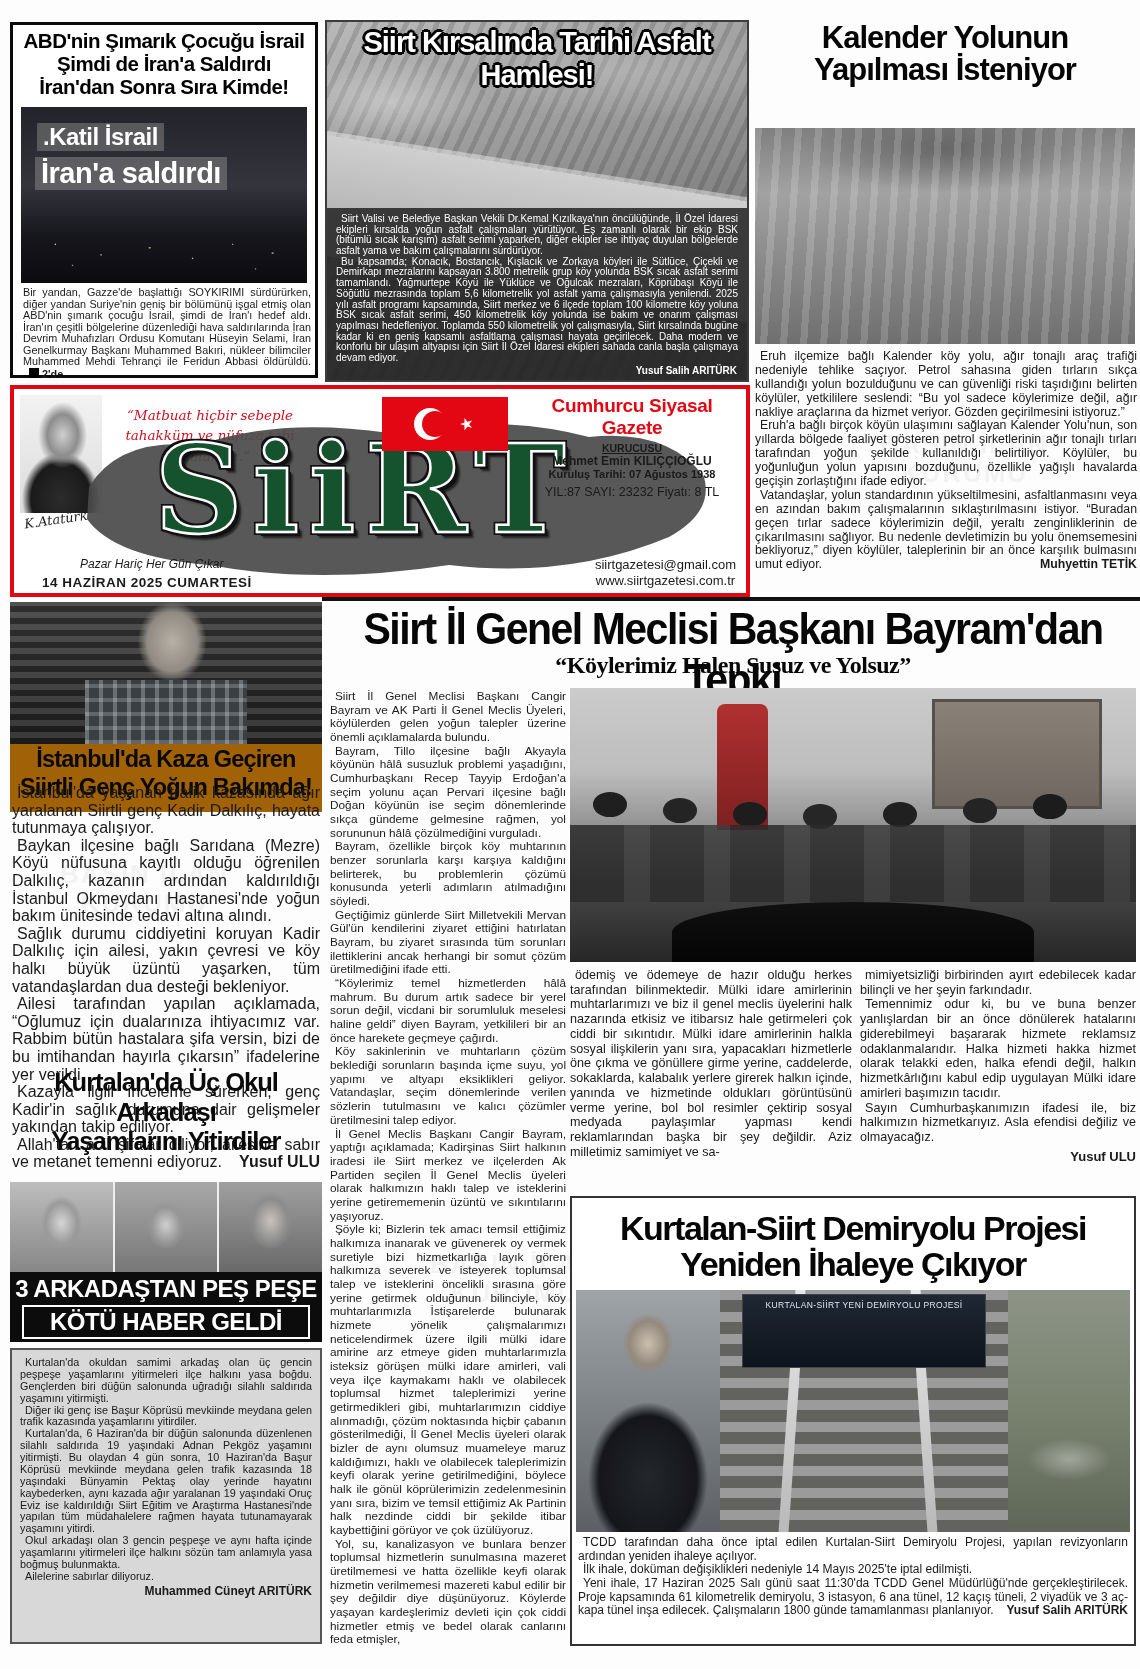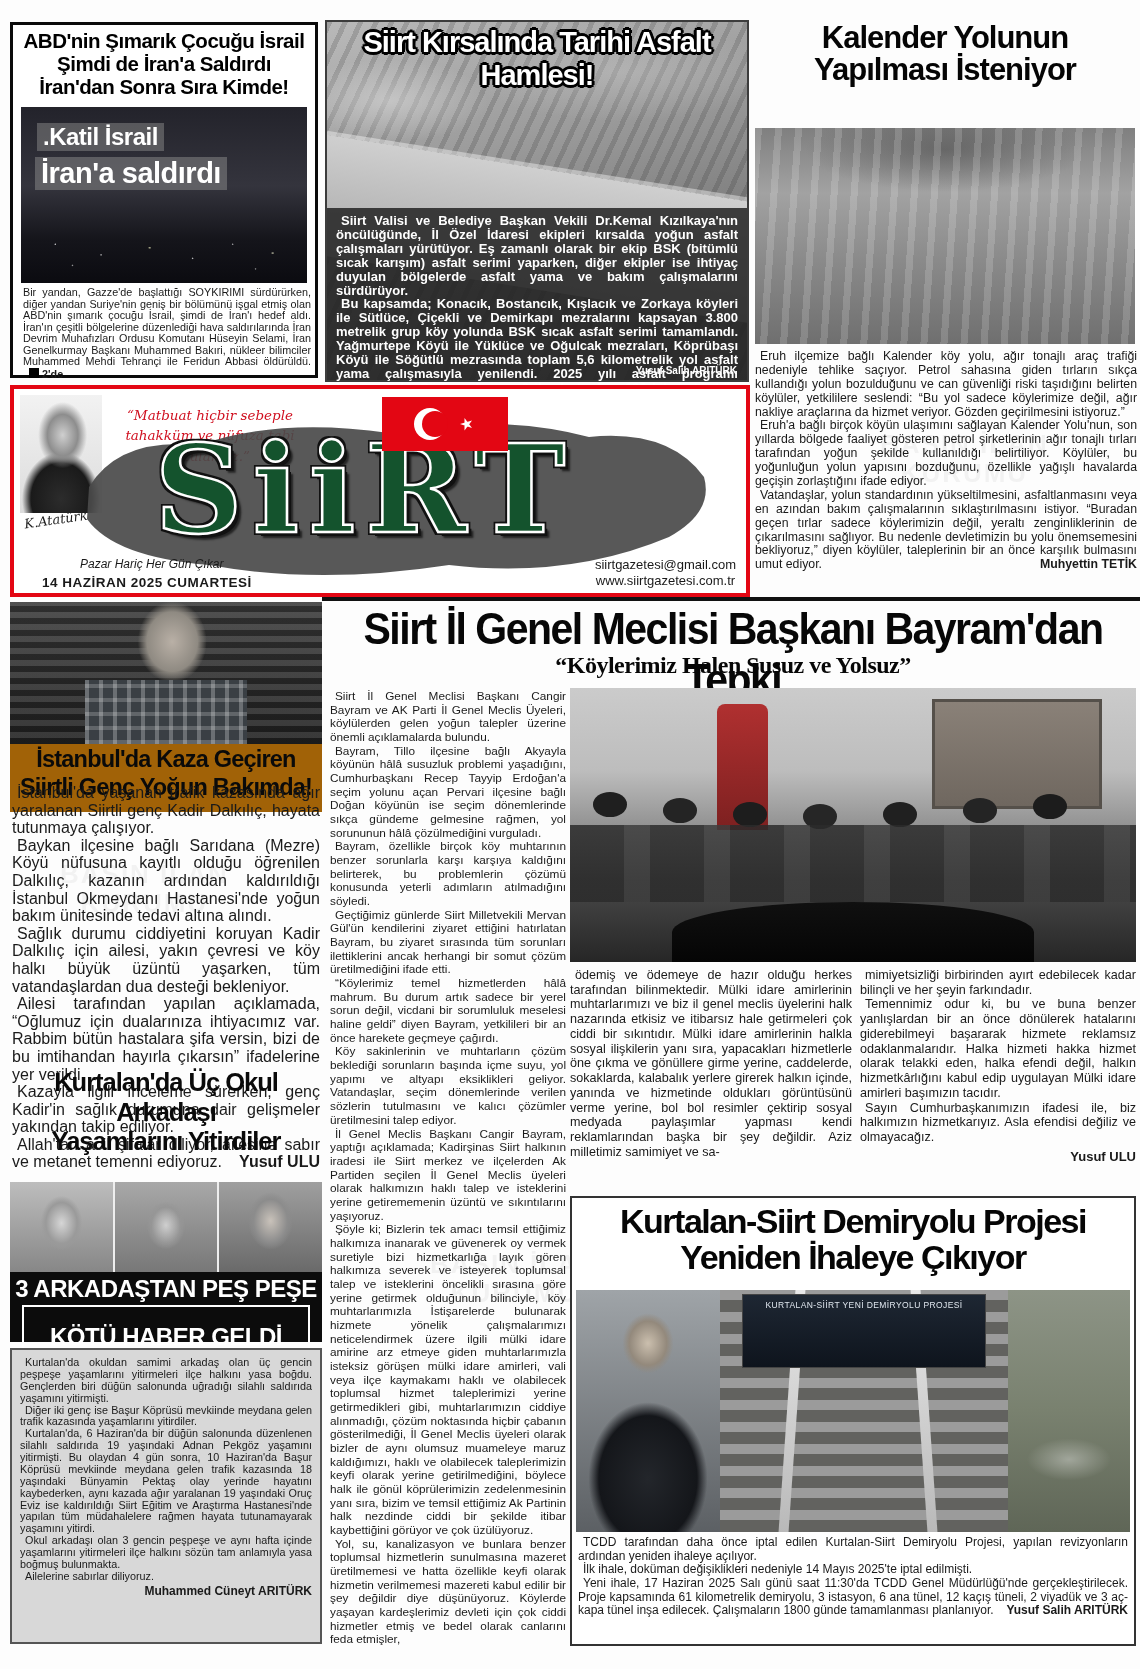--- a/index.html
+++ b/index.html
@@ -38,21 +38,21 @@
   .tm-photo { left:0; top:0; width:100%; height:100%;
     background:
       radial-gradient(140px 60px at 15% 22%, rgba(220,220,220,.55), transparent 70%),
       radial-gradient(220px 70px at 70% 14%, rgba(200,200,200,.4), transparent 70%),
       repeating-linear-gradient(115deg, rgba(40,40,40,.18) 0 5px, transparent 5px 14px),
       linear-gradient(165deg,#b9b9b9 0%, #9c9c9c 35%, #828282 60%, #6d6d6d 100%); }
   .tm-road { position:absolute; left:-30px; top:150px; width:520px; height:120px; background:linear-gradient(180deg,#cfcfcf,#a8a8a8); transform:rotate(9deg); box-shadow:0 -4px 0 rgba(255,255,255,.4); }
   .tm-head { position:absolute; left:0; right:0; top:4px; text-align:center; font-weight:bold; font-size:29px; letter-spacing:-1px; color:#fff;
     text-shadow:-2px -2px 0 #000, 2px -2px 0 #000, -2px 2px 0 #000, 2px 2px 0 #000, 0 3px 0 #000, 3px 0 0 #000, -3px 0 0 #000, 0 -3px 0 #000; }
   .tm-ov { position:absolute; left:0; right:0; bottom:0; height:172px; background:rgba(32,32,32,.84); color:#fff; padding:6px 9px 4px 9px; }
-  .tm-ov p { font-size:13px; line-height:1.07; font-weight:bold; text-align:justify; text-indent:5px; }
+  .tm-ov p { font-size:10px; line-height:1.07; font-weight:normal; text-align:justify; text-indent:5px; }
   .tm-byline { position:absolute; right:10px; bottom:4px; font-size:10px; font-weight:bold; color:#fff; }
 
   
   .tr-col { left:755px; top:22px; width:380px; }
   .tr-head { text-align:center; font-weight:bold; font-size:31px; line-height:1.04; letter-spacing:-1px; color:#050505; }
   .tr-photo { left:755px; top:128px; width:380px; height:216px;
     background:
       repeating-linear-gradient(94deg, rgba(255,255,255,.16) 0 7px, transparent 7px 20px),
       radial-gradient(200px 60px at 50% 10%, rgba(60,60,60,.45), transparent 70%),
       linear-gradient(180deg,#7f7f7f 0%, #a2a2a2 30%, #8b8b8b 60%, #6f6f6f 100%); }
@@ -101,21 +101,21 @@
   .ist-body { left:12px; top:784px; width:308px; height:250px; font-size:16px; line-height:1.1; }
   .ist-body p { text-indent:5px; }
   .fr-head { left:10px; top:1068px; width:312px; text-align:center; font-weight:bold; font-size:25.5px; line-height:1.16; letter-spacing:-1px; color:#0a0a0a; }
   .fr-photos { left:10px; top:1182px; width:312px; height:108px; display:flex; }
   .fr-photos .p { flex:1; position:relative; }
   .fr-photos .p1 { background: radial-gradient(26px 34px at 50% 38%, #d6d6d6 0%, #9a9a9a 60%, transparent 80%), linear-gradient(180deg,#bdbdbd,#7c7c7c); }
   .fr-photos .p2 { background: radial-gradient(24px 30px at 50% 40%, #cfcfcf 0%, #969696 60%, transparent 80%), linear-gradient(180deg,#a8a8a8,#6e6e6e); border-left:2px solid #eee; border-right:2px solid #eee; }
   .fr-photos .p3 { background: radial-gradient(28px 36px at 50% 36%, #c9c2ba 0%, #8c8c8c 60%, transparent 80%), linear-gradient(180deg,#9f9f9f,#5f5f5f); }
   .fr-banner { left:10px; top:1272px; width:312px; height:70px; background:#0c0c0c; text-align:center; color:#fff; font-weight:bold; padding-top:3px; }
   .fr-banner .l1 { font-size:24px; letter-spacing:-0.5px; }
-  .fr-banner .l2 { font-size:24px; letter-spacing:-0.5px; display:inline-block; border:2px solid #fff; padding:16px 26px; margin-top:2px; }
+  .fr-banner .l2 { font-size:24px; letter-spacing:-0.5px; display:inline-block; border:2px solid #fff; padding:1px 26px; margin-top:2px; }
   .fr-body { left:10px; top:1348px; width:312px; height:296px; background:#d8d8d8; border:2px solid #555; padding:7px 8px; font-size:10.8px; line-height:1.1; }
   .fr-body p { text-indent:5px; text-align:justify; }
   .fr-byline { text-align:right; font-weight:bold; font-size:12px; margin-top:2px; }
 
   
   .meet-photo { left:570px; top:688px; width:566px; height:274px;
     background: linear-gradient(180deg,#cbcbcb 0%, #bdbdbd 30%, #8f8f8f 52%, #4a4a4a 70%, #262626 100%); }
   .meet-photo .panel { position:absolute; right:6%; top:4%; width:30%; height:40%; background:linear-gradient(180deg,#8a8178,#6f675f); border:3px solid #55504a; }
   .meet-photo .flagpole { position:absolute; left:26%; top:6%; width:9%; height:46%; background:linear-gradient(180deg,#b03030,#7d2020); border-radius:8px 8px 0 0; }
   .meet-photo .heads { position:absolute; left:4%; top:38%; width:6%; height:9%; border-radius:50%; background:#1f1f1f;
@@ -124,21 +124,21 @@
     background: repeating-linear-gradient(90deg, #2b2b2b 0 54px, #3d3d3d 54px 80px); opacity:.85; }
   .meet-photo .table { position:absolute; left:18%; bottom:0; width:64%; height:22%; background:linear-gradient(180deg,#101010,#050505); border-radius:50% 50% 0 0; }
   .mc-col1 { left:330px; top:690px; width:236px; height:976px; font-size:11.8px; line-height:1.16; }
   .mc-col1 p, .mc-col2 p, .mc-col3 p { text-indent:5px; text-align:justify; }
   .mc-col2 { left:570px; top:968px; width:282px; height:224px; font-size:12.6px; line-height:1.17; }
   .mc-col3 { left:860px; top:968px; width:276px; height:224px; font-size:12.6px; line-height:1.17; }
   .mc-byline { text-align:right; font-weight:bold; font-size:13px; margin-top:4px; }
 
   
   .rw-box { left:570px; top:1196px; width:566px; height:450px; border:2px solid #333; background:#fff; }
-  .rw-head { text-align:center; font-weight:bold; font-size:34px; line-height:1.06; letter-spacing:-1.5px; color:#060606; padding-top:5px; }
+  .rw-head { text-align:center; font-weight:bold; font-size:34px; line-height:1.06; letter-spacing:-1.5px; color:#060606; padding-top:12px; }
   .rw-photo { left:4px; top:92px; width:554px; height:242px; background:#777; }
   .rw-photo .man { position:absolute; left:0; top:0; width:26%; height:100%;
     background: radial-gradient(34px 40px at 50% 22%, #cbbfae 0%, #93897c 55%, transparent 75%),
                 radial-gradient(70px 90px at 50% 78%, #23262b 0%, #14161a 70%, transparent 85%),
                 linear-gradient(180deg,#9fa4a8,#5c6064); }
   .rw-photo .tracks { position:absolute; left:26%; top:0; width:52%; height:100%;
     background: repeating-linear-gradient(180deg, #9b9b9b 0 10px, #62625f 10px 22px), linear-gradient(180deg,#8c8c8c,#6b6b6b); }
   .rw-photo .rail1, .rw-photo .rail2 { position:absolute; top:0; width:10px; height:100%; background:linear-gradient(180deg,#e8e8e8,#b9b9b9); }
   .rw-photo .rail1 { left:38%; transform:skewX(-4deg); }
   .rw-photo .rail2 { left:62%; transform:skewX(4deg); }
@@ -219,20 +219,27 @@
     <svg class="turkey-map" viewBox="0 0 650 178" preserveAspectRatio="none">
       <path d="M20,80 Q50,30 130,38 Q210,10 320,26 Q430,6 520,30 Q600,22 635,70 Q645,105 600,130 Q500,172 380,158 Q250,178 140,158 Q45,150 18,112 Z" fill="#4a4a4a" opacity="0.92"></path>
     </svg>
     <div class="mast-logo">SiiRT</div>
     <svg class="mast-flag" viewBox="0 0 126 54">
       <rect width="126" height="54" fill="#e30613"></rect>
       <circle cx="48" cy="27" r="16" fill="#ffffff"></circle>
       <circle cx="53" cy="27" r="13" fill="#e30613"></circle>
       <path d="M78 27 l12 4 -7.5 -10 0 12.5 7.5 -10 z" fill="#ffffff"></path>
     </svg>
+    <div class="mast-info">
+      <div class="mast-type">Cumhurcu Siyasal Gazete</div>
+      <div class="mast-kur">KURUCUSU</div>
+      <div class="mast-founder">Mehmet Emin KILIÇÇIOĞLU</div>
+      <div class="mast-date-f">Kuruluş Tarihi: 07 Ağustos 1938</div>
+      <div class="mast-issue">YIL:87 SAYI: 23232 Fiyatı: 8 TL</div>
+    </div>
     <div class="mast-sched">Pazar Hariç Her Gün Çıkar</div>
     <div class="mast-day">14 HAZİRAN 2025 CUMARTESİ</div>
     <div class="mast-mail">
       <div>siirtgazetesi@gmail.com</div>
       <div>www.siirtgazetesi.com.tr</div>
     </div>
   </div>
 
   <div class="abs rule"></div>
   <div class="abs main-h1">Siirt İl Genel Meclisi Başkanı Bayram'dan Tepki</div>

